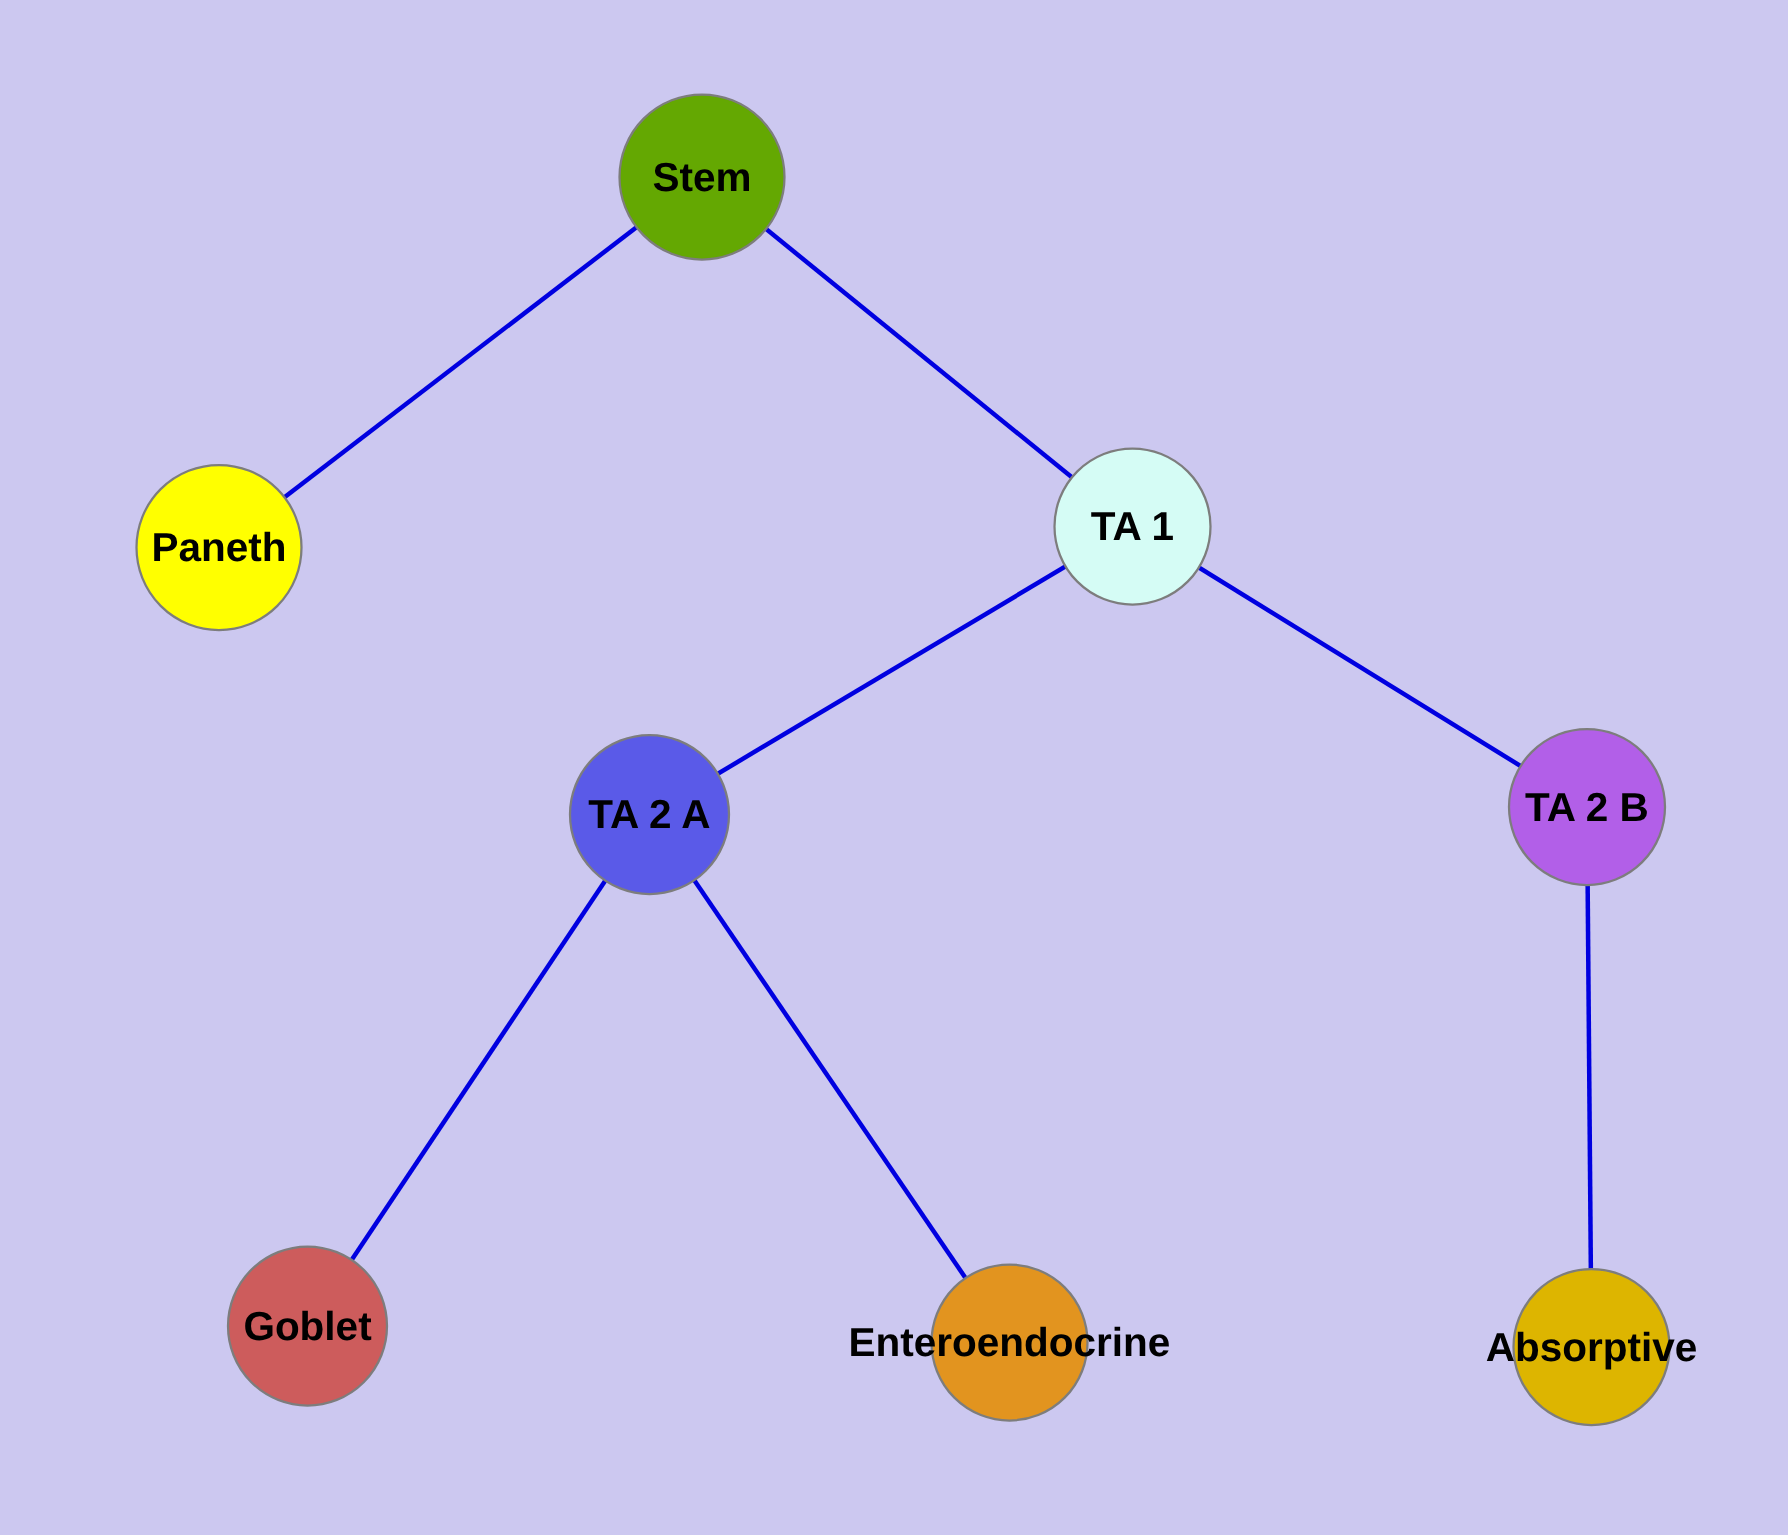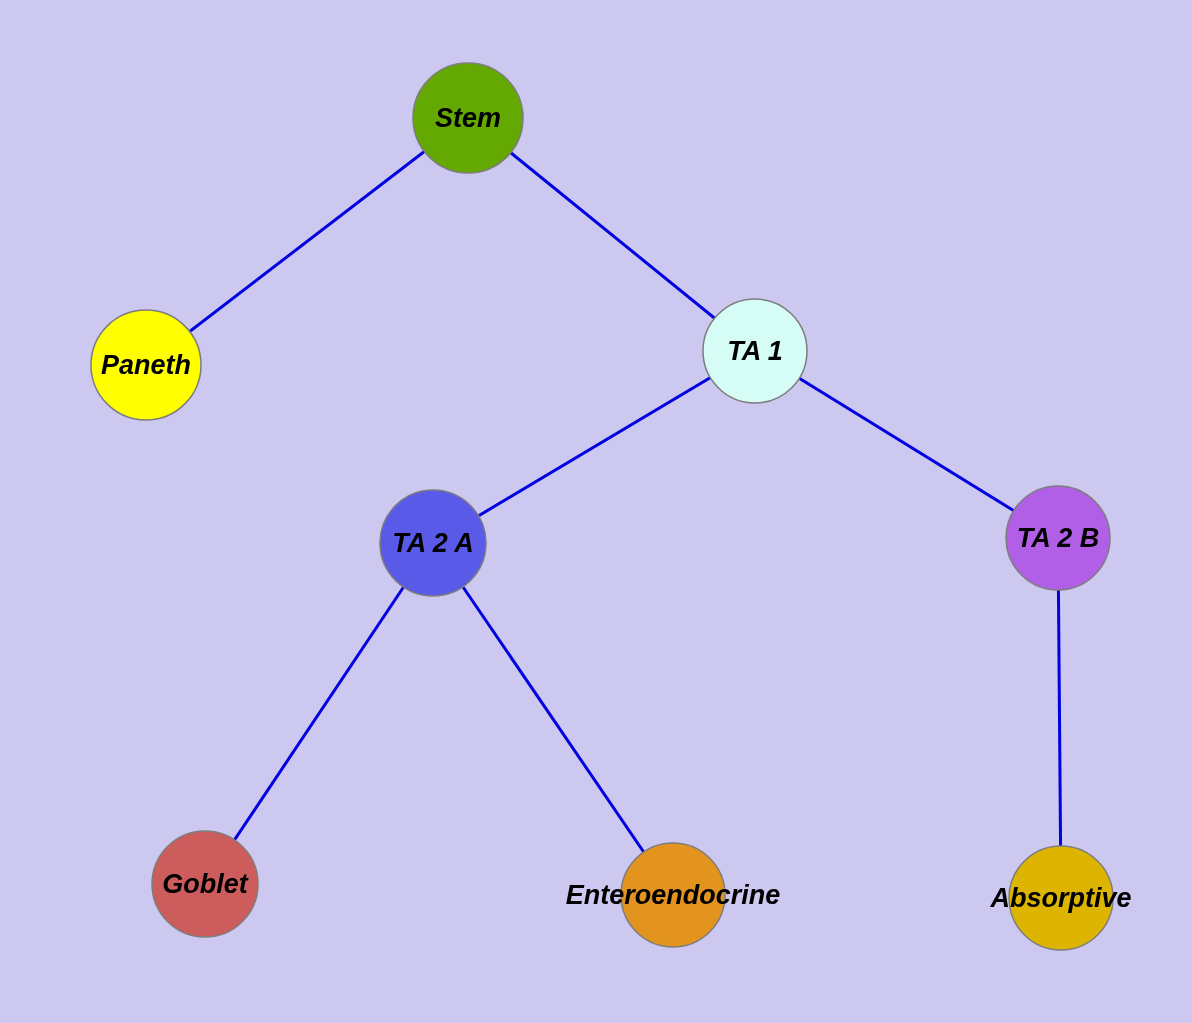--- a/index.html
+++ b/index.html
@@ -7,21 +7,20 @@
     padding: 0;
     width: 1192px;
     height: 1023px;
     overflow: hidden;
     font-family: "Liberation Sans", sans-serif;
   }
   #stage {
     width: 1192px;
     height: 1023px;
     position: relative;
-    font-style: italic;
   }
   svg {
     display: block;
   }
   .node-label {
     font-family: "Liberation Sans", "DejaVu Sans", sans-serif;
     font-weight: bold;
     font-size: 27px;
     fill: #000000;
     text-anchor: middle;

